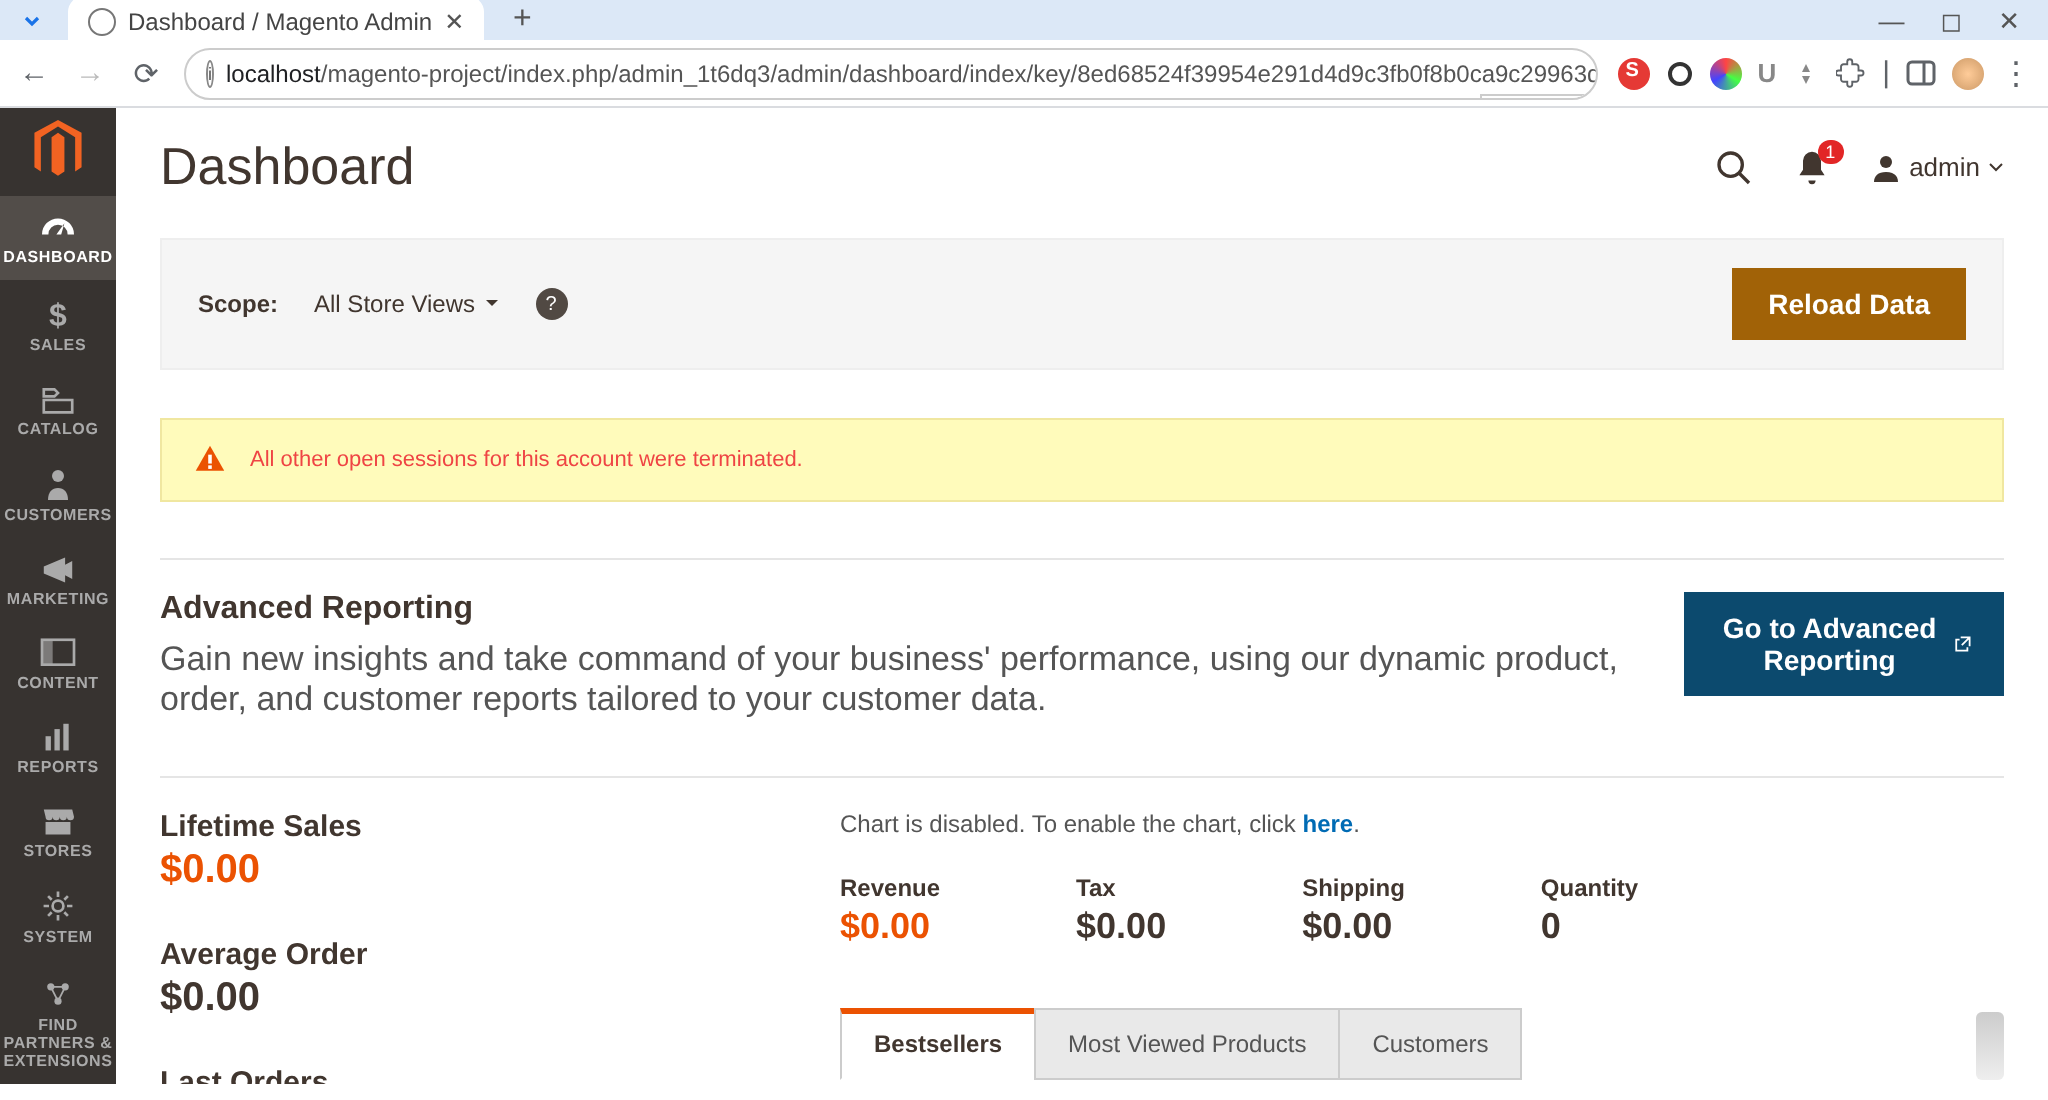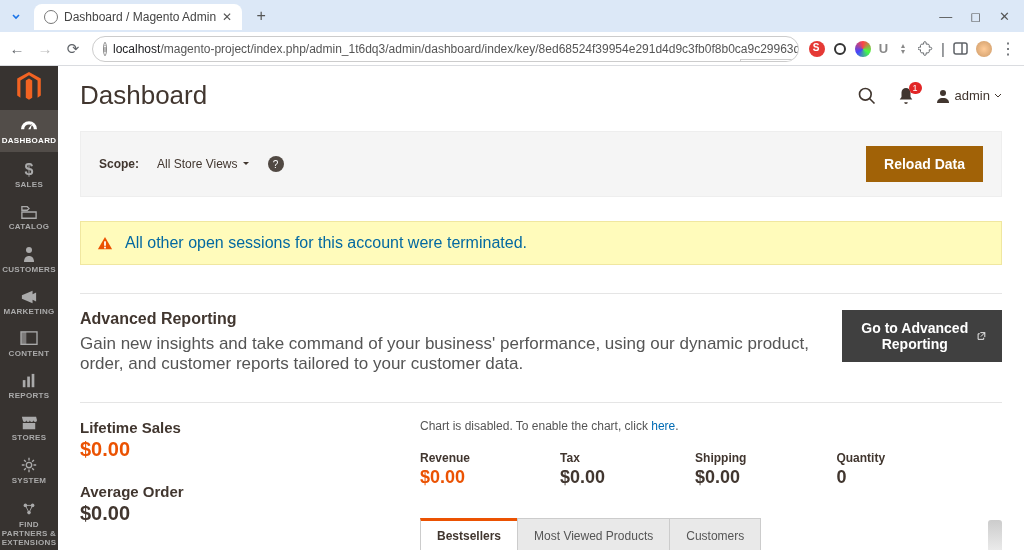--- a/index.html
+++ b/index.html
@@ -1,20 +1,20 @@
 <!DOCTYPE html>
 <html><head>
 <meta charset="utf-8">
 <style>
 * { margin:0; padding:0; box-sizing:border-box; font-family: 'Helvetica Neue', Helvetica, Arial, sans-serif; }
 body { width:1024px; height:550px; overflow:hidden; background:#fff; font-size:13px; color:#333; }
 
 
 .chrome { background:#dce8f7; }
-.tabbar { height:32px; display:flex; align-items:center; padding-left:6px; gap:8px; }
+.tabbar { height:20px; display:flex; align-items:center; padding-left:6px; gap:8px; }
 .tb-btn { width:20px; height:20px; border-radius:50%; display:flex; align-items:center; justify-content:center; color:#555; }
 .tab { background:#fff; height:26px; margin-top:2px; border-radius:8px 8px 0 0; display:flex; align-items:center; padding:0 10px; gap:6px; min-width:180px; font-size:12px; color:#444; }
 .tab .globe { width:14px; height:14px; border:1px solid #777; border-radius:50%; position:relative; }
 .tab .close { margin-left:auto; font-size:12px; color:#555; }
 .newtab { width:22px; height:22px; display:flex; align-items:center; justify-content:center; color:#555; font-size:16px; }
 .winbtns { margin-left:auto; display:flex; gap:18px; padding-right:14px; color:#555; font-size:13px; }
 
 .addrbar { background:#fff; height:34px; display:flex; align-items:center; padding:0 8px; gap:10px; border-bottom:1px solid #dadce0; }
 .nav-ic { width:18px; text-align:center; color:#5f6368; font-size:15px; }
 .addr-field { flex:1; display:flex; align-items:center; height:26px; border:1px solid #ccc; border-radius:14px; padding:0 10px; gap:6px; font-size:12px; color:#555; overflow:hidden; white-space:nowrap; position:relative; }
@@ -40,40 +40,40 @@
 .bell { position:relative; }
 .bell .badge { position:absolute; top:-4px; right:-7px; background:#e22626; color:#fff; border-radius:8px; font-size:9px; padding:0 4px; line-height:12px; }
 .user { display:flex; align-items:center; gap:4px; font-size:13px; }
 
 .scope-bar { background:#f5f5f5; border:1px solid #eee; padding:14px 18px; display:flex; align-items:center; gap:18px; margin-bottom:24px; }
 .scope-label { font-size:12px; font-weight:700; color:#41362f; }
 .scope-val { font-size:12px; color:#41362f; display:flex; align-items:center; gap:4px; }
 .help-ic { width:16px; height:16px; border-radius:50%; background:#514943; color:#fff; font-size:10px; display:flex; align-items:center; justify-content:center; }
 .btn-reload { margin-left:auto; background:#a16207; color:#fff; border:none; padding:10px 18px; font-size:14px; font-weight:700; cursor:pointer; }
 
-.alert { background:#fffbbb; border:1px solid #f0e7a0; padding:12px 16px; display:flex; align-items:flex-end; gap:12px; margin-bottom:28px; font-size:16px; color:#0369a1; }
+.alert { background:#fffbbb; border:1px solid #f0e7a0; padding:12px 16px; display:flex; align-items:center; gap:12px; margin-bottom:28px; font-size:11px; color:#ef4444; }
 .warn-triangle { color:#eb5202; }
 
 .section-hr { border-top:1px solid #e5e5e5; margin-bottom:16px; }
 .adv-row { display:flex; align-items:flex-start; margin-bottom:28px; }
 .adv-text h2 { font-size:16px; font-weight:600; color:#41362f; margin-bottom:6px; }
 .adv-text p { font-size:17px; color:#555; }
-.btn-adv { margin-left:auto; background:#404040; color:#fff; padding:10px 16px; font-size:14px; font-weight:600; display:flex; align-items:center; gap:6px; border:none; cursor:pointer; }
+.btn-adv { margin-left:auto; background:#0c4a6e; color:#fff; padding:10px 16px; font-size:14px; font-weight:600; display:flex; align-items:center; gap:6px; border:none; cursor:pointer; }
 
 .cols { display:flex; gap:60px; }
 .left-col { width:280px; display:flex; flex-direction:column; gap:22px; }
 .stat h3 { font-size:15px; font-weight:700; color:#41362f; margin-bottom:2px; }
 .stat .val-orange { font-size:20px; font-weight:700; color:#eb5202; }
 .stat .val-dark { font-size:20px; font-weight:700; color:#41362f; }
 .stat .empty { font-size:12px; color:#555; margin-top:2px; }
 
 .right-col { flex:1; }
 .chart-note { font-size:12px; color:#555; margin-bottom:18px; }
-.chart-note a { color:#006bb4; text-decoration:none; }
-.metrics { display:flex; gap:90px; margin-bottom:30px; }
+.chart-note a { color:#006bb4; text-decoration:none;font-weight:bold; }
+.metrics { display:flex; gap:68px; margin-bottom:30px; }
 .metric .mlabel { font-size:12px; font-weight:700; color:#41362f; margin-bottom:2px; }
 .metric .mval-orange { font-size:18px; font-weight:700; color:#eb5202; }
 .metric .mval-dark { font-size:18px; font-weight:700; color:#41362f; }
 
 .tabs-row { display:flex; align-items:flex-end; position:relative; }
 .tab-item { border:1px solid #ccc; background:#e9e9e9; padding:10px 16px; font-size:12px; color:#555; cursor:pointer; margin-right:-1px; }
 .tab-item.active { background:#fff; border-bottom:1px solid #fff; border-top:3px solid #eb5202; color:#41362f; font-weight:600; padding-top:8px; }
 .scrollhint { margin-left:auto; width:14px; background:linear-gradient(#ccc,#eee); height:34px; border-radius:3px; }
 .tab-content { padding:18px 10px; font-size:12px; color:#555; }
 

